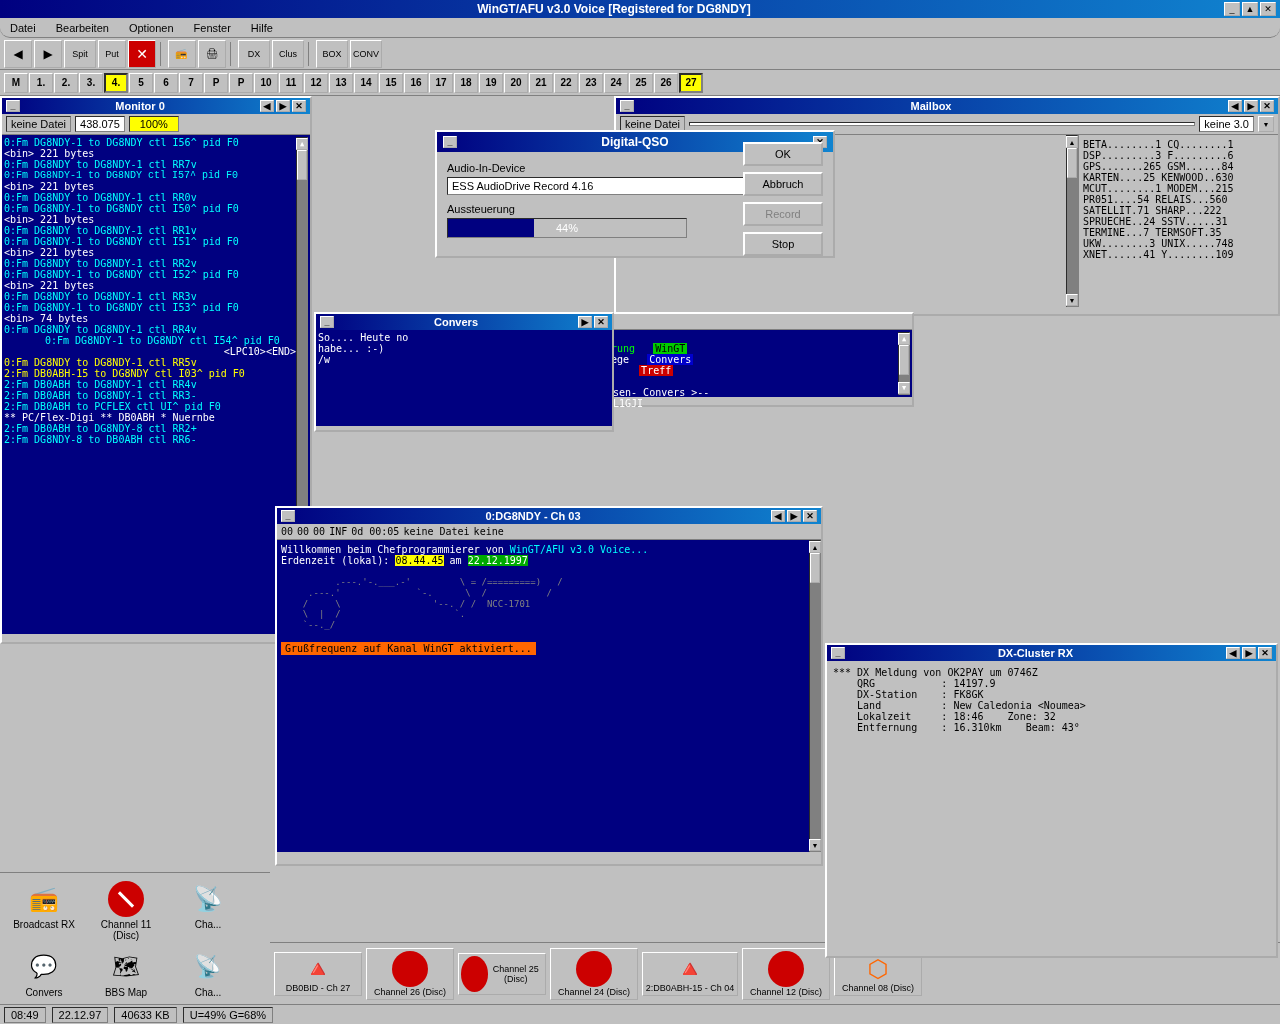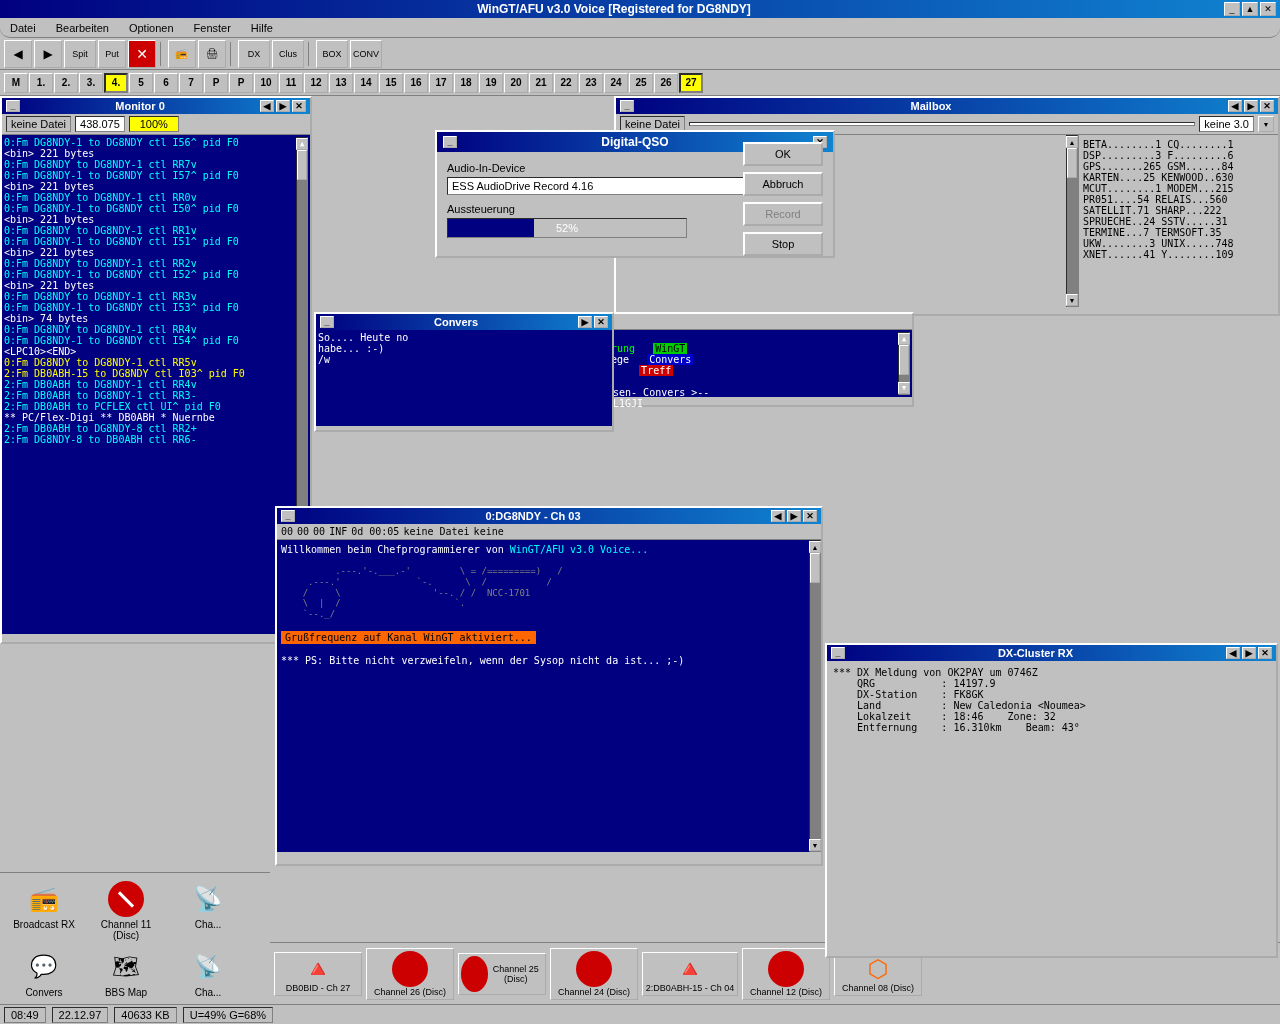--- a/index.html
+++ b/index.html
@@ -229,37 +229,37 @@
     <div style="background:#c0c0c0;border:1px inset #808080;padding:1px 4px;font-size:11px;">keine Datei</div>
     <div style="background:white;border:1px inset #808080;padding:1px 4px;font-size:11px;">438.075</div>
     <div style="background:#ffff00;border:1px inset #808080;padding:1px 4px;font-size:11px;min-width:50px;text-align:center;">100%</div>
   </div>
 
   <div style="background:#000080;color:#ffffff;font-size:10px;padding:2px;height:calc(100% - 45px);overflow:hidden;font-family:monospace;display:flex;">
     <div style="flex:1;overflow:hidden;">
       <div style="color:#00ffff;">0:Fm DG8NDY-1 to DG8NDY ctl I56^ pid F0</div>
       <div style="color:#ffffff;">&lt;bin&gt; 221 bytes</div>
       <div style="color:#00ffff;">0:Fm DG8NDY to DG8NDY-1 ctl RR7v</div>
-      <div style="color:#00ffff;">0:Fm DG8NDY-1 to DG8NDY ctl I57^ pid F0</div>
+      <div style="color:#00ffff;font-family:Liberation Mono, monospace;">0:Fm DG8NDY-1 to DG8NDY ctl I57^ pid F0</div>
       <div style="color:#ffffff;">&lt;bin&gt; 221 bytes</div>
       <div style="color:#00ffff;">0:Fm DG8NDY to DG8NDY-1 ctl RR0v</div>
       <div style="color:#00ffff;">0:Fm DG8NDY-1 to DG8NDY ctl I50^ pid F0</div>
       <div style="color:#ffffff;">&lt;bin&gt; 221 bytes</div>
       <div style="color:#00ffff;">0:Fm DG8NDY to DG8NDY-1 ctl RR1v</div>
       <div style="color:#00ffff;">0:Fm DG8NDY-1 to DG8NDY ctl I51^ pid F0</div>
       <div style="color:#ffffff;">&lt;bin&gt; 221 bytes</div>
       <div style="color:#00ffff;">0:Fm DG8NDY to DG8NDY-1 ctl RR2v</div>
       <div style="color:#00ffff;">0:Fm DG8NDY-1 to DG8NDY ctl I52^ pid F0</div>
       <div style="color:#ffffff;">&lt;bin&gt; 221 bytes</div>
       <div style="color:#00ffff;">0:Fm DG8NDY to DG8NDY-1 ctl RR3v</div>
       <div style="color:#00ffff;">0:Fm DG8NDY-1 to DG8NDY ctl I53^ pid F0</div>
       <div style="color:#ffffff;">&lt;bin&gt; 74 bytes</div>
       <div style="color:#00ffff;">0:Fm DG8NDY to DG8NDY-1 ctl RR4v</div>
-      <div style="color:#00ffff;">0:Fm DG8NDY-1 to DG8NDY ctl I54^ pid F0</div>
-      <div style="color:#ffffff;">&lt;LPC10&gt;&lt;END&gt;</div>
+      <div style="color:#00ffff;margin-left:41px;">0:Fm DG8NDY-1 to DG8NDY ctl I54^ pid F0</div>
+      <div style="color:#ffffff;text-align:right;">&lt;LPC10&gt;&lt;END&gt;</div>
       <div style="color:#ffff00;">0:Fm DG8NDY to DG8NDY-1 ctl RR5v</div>
       <div style="color:#ffff00;">2:Fm DB0ABH-15 to DG8NDY ctl I03^ pid F0</div>
       <div style="color:#00ffff;">2:Fm DB0ABH to DG8NDY-1 ctl RR4v</div>
       <div style="color:#00ffff;">2:Fm DB0ABH to DG8NDY-1 ctl RR3-</div>
       <div style="color:#00ffff;">2:Fm DB0ABH to PCFLEX ctl UI^ pid F0</div>
       <div style="color:#ffffff;">** PC/Flex-Digi ** DB0ABH * Nuernbe</div>
       <div style="color:#00ffff;">2:Fm DB0ABH to DG8NDY-8 ctl RR2+</div>
       <div style="color:#00ffff;">2:Fm DG8NDY-8 to DB0ABH ctl RR6-</div>
     </div>
     <div class="scrollbar">
@@ -385,32 +385,32 @@
     <span>00</span>
     <span>00</span>
     <span>INF</span>
     <span>0d 00:05</span>
     <span>keine Datei</span>
     <span>keine</span>
   </div>
   <div style="display:flex;height:calc(100% - 44px);">
     <div style="flex:1;background:#000080;color:white;font-size:10px;font-family:monospace;padding:4px;overflow:hidden;">
       <div>Willkommen beim Chefprogrammierer von <span style="color:#00ffff;">WinGT/AFU v3.0 Voice...</span></div>
+      <div>Erdenzeit (lokal): <span style="background:#ffff00;color:black;">08.44.45</span> am <span style="background:#00aa00;color:white;">22.12.1997</span></div>
       <div>&nbsp;</div>
       <div style="color:#c0c0c0;font-size:10px;line-height:1.3;">
         <pre style="color:#808080;font-size:9px;line-height:1.2;margin:0;">          .---.'-.___.-'         \ = /=========)   /
      .---.'              `-.      \  /           /
     /     \                 '--. / /  NCC-1701
     \  |  /                     `.
     `--._/</pre>
       </div>
       <div>&nbsp;</div>
       <div style="background:#ff6600;color:black;padding:1px 4px;display:inline-block;">Grußfrequenz auf Kanal WinGT aktiviert...</div>
       <div>&nbsp;</div>
-      <div>*** PS: Bitte nicht verzweifeln, wenn der Sysop nicht da ist... ;-)</div>
     </div>
     <div class="scrollbar">
       <div class="scrollbar-btn">▲</div>
       <div class="scrollbar-track">
           <div class="scrollbar-thumb"></div>
         </div>
       <div class="scrollbar-btn">▼</div>
     </div>
   </div>
 </div>
@@ -447,21 +447,21 @@
         <div style="flex:1;background:white;border:1px inset #808080;padding:2px 4px;font-size:11px;">ESS AudioDrive Record 4.16</div>
         <div style="width:18px;background:#c0c0c0;border:1px outset #fff;display:flex;align-items:center;justify-content:center;cursor:pointer;font-size:9px;">▼</div>
       </div>
     </div>
 
     <div style="margin-bottom:8px;">
       <div style="font-size:11px;margin-bottom:3px;">Aussteuerung</div>
       <div style="display:flex;align-items:center;gap:8px;">
         <div style="width:240px;height:20px;border:1px inset #808080;background:#c0c0c0;position:relative;">
           <div style="width:36%;height:100%;background:#000080;"></div>
-          <div style="position:absolute;top:0;left:0;right:0;bottom:0;display:flex;align-items:center;justify-content:center;font-size:11px;color:white;">52%</div>
+          <div style="position:absolute;top:0;left:0;right:0;bottom:0;display:flex;align-items:center;justify-content:center;font-size:11px;color:white;">44%</div>
         </div>
       </div>
     </div>
 
   </div>
 
   <div style="position:absolute;top:10px;right:10px;display:flex;flex-direction:column;gap:6px;">
     <div class="dialog-btn">OK</div>
     <div class="dialog-btn">Abbruch</div>
     <div class="dialog-btn disabled" style="color:#808080;">Record</div>

